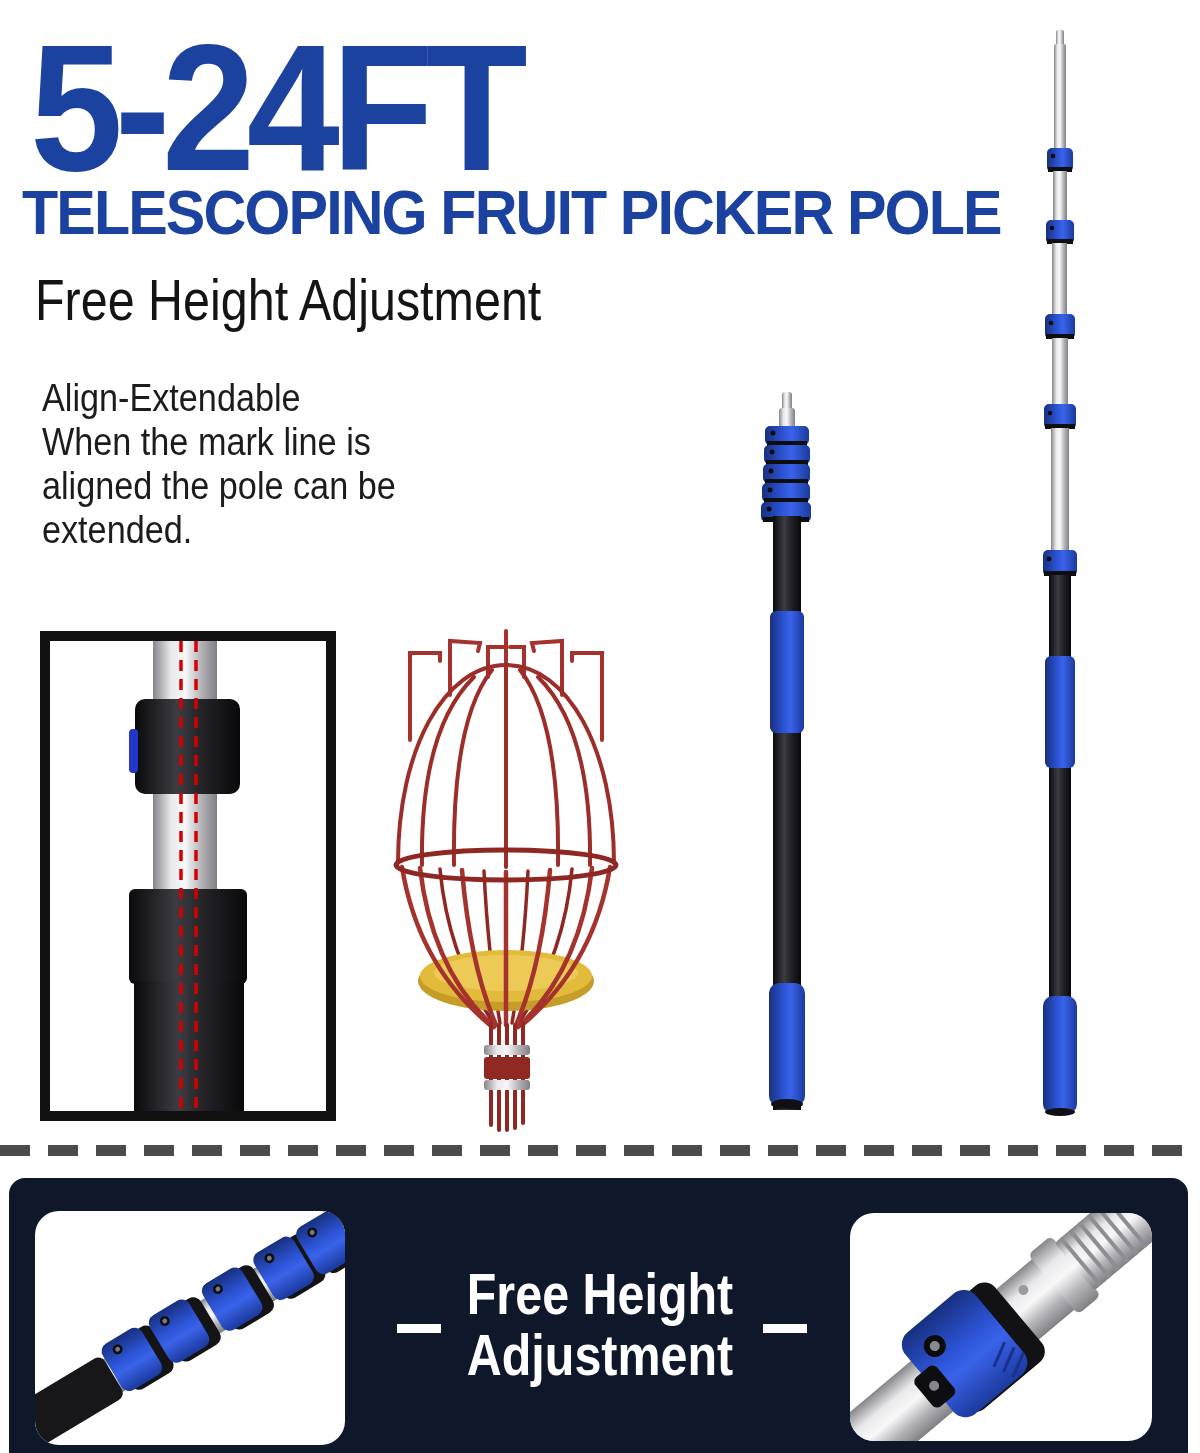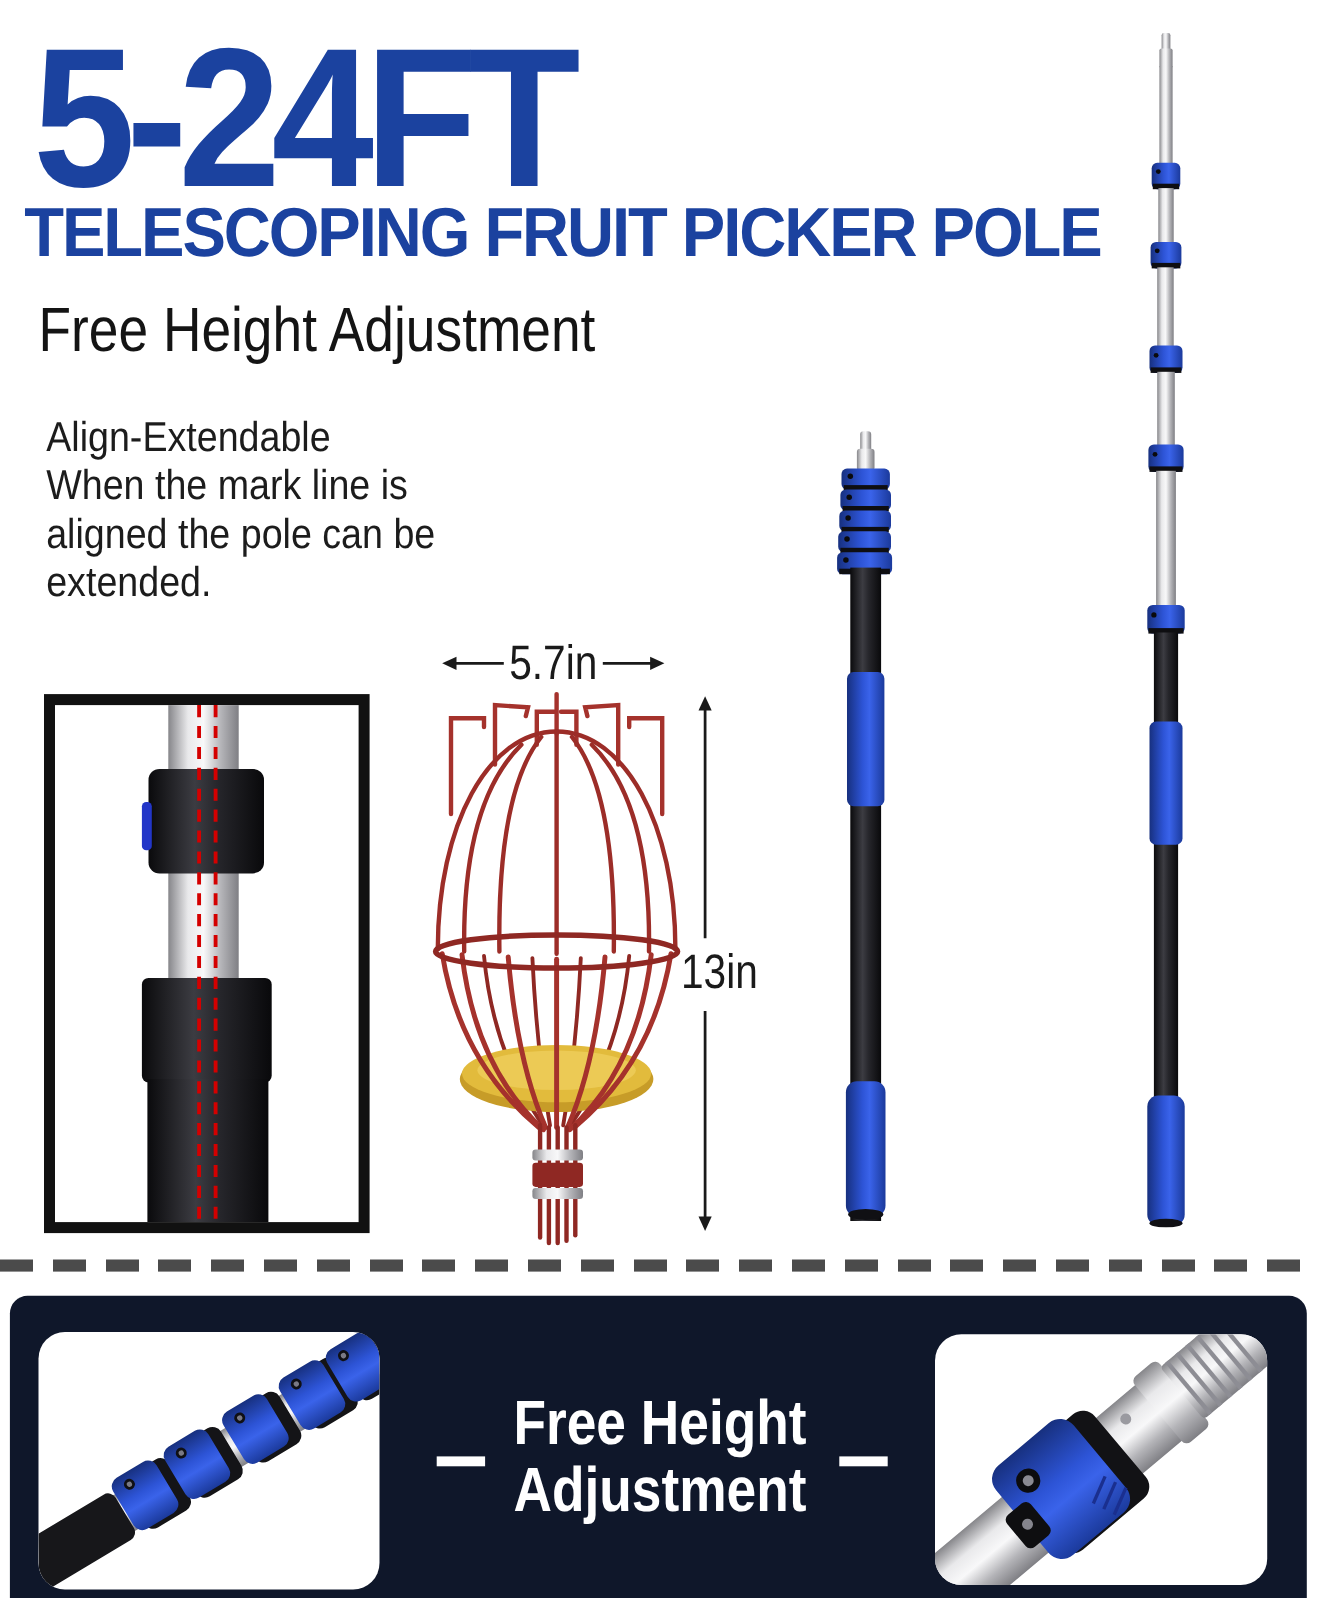--- a/index.html
+++ b/index.html
@@ -164,47 +164,21 @@
         <line x1="115" y1="400" x2="115" y2="505"></line>
           <line x1="123" y1="400" x2="123" y2="503"></line>
         <line x1="131" y1="398" x2="131" y2="498"></line>
       </g>
       <rect x="92" y="420" width="46" height="10" rx="3" fill="url(#silvH)"></rect>
       <rect x="92" y="432" width="46" height="22" rx="3" fill="#8f2823"></rect>
       <rect x="92" y="455" width="46" height="10" rx="3" fill="url(#silvH)"></rect>
     </g>
   </svg>
 
-  <div class="abs dim" style="left:400px;top:548px;width:206px;height:48px">
-    <svg width="206" height="48">
-      <g stroke="#1a1a1a" stroke-width="2.5">
-          <line x1="10" y1="27" x2="58" y2="27"></line>
-          <line x1="148" y1="27" x2="196" y2="27"></line>
-        </g>
-      <g fill="#1a1a1a">
-          <polygon points="2,27 15,21 15,33"></polygon>
-          <polygon points="204,27 191,21 191,33"></polygon>
-        </g>
-    </svg>
-    <div class="dimlabel" style="top:2px">5.7in</div>
-  </div>
-
-  <div class="abs dim" style="left:612px;top:603px;width:84px;height:490px">
-    <svg width="84" height="490">
-      <g stroke="#1a1a1a" stroke-width="2.5">
-          <line x1="29" y1="10" x2="29" y2="222"></line>
-          <line x1="29" y1="288" x2="29" y2="480"></line>
-        </g>
-      <g fill="#1a1a1a">
-          <polygon points="29,2 23,15 35,15"></polygon>
-          <polygon points="29,488 23,475 35,475"></polygon>
-        </g>
-    </svg>
-    <div class="dimlabel" style="top:228px">13in</div>
-  </div>
+
 
   <svg class="abs" style="left:758px;top:362px" width="58" height="722" viewBox="0 0 58 722">
     <rect x="24" y="2" width="10" height="20" rx="3" fill="url(#silvH)"></rect>
     <rect x="21" y="18" width="16" height="20" rx="3" fill="url(#silvH)"></rect>
     <g>
       <g>
           <rect x="7" y="36" width="44" height="19" rx="5" fill="url(#bluH)"></rect>
           <rect x="9" y="51" width="40" height="5" fill="#0e0e11"></rect>
           <circle cx="15" cy="43" r="2.5" fill="#0a0a0c"></circle>
         </g>

